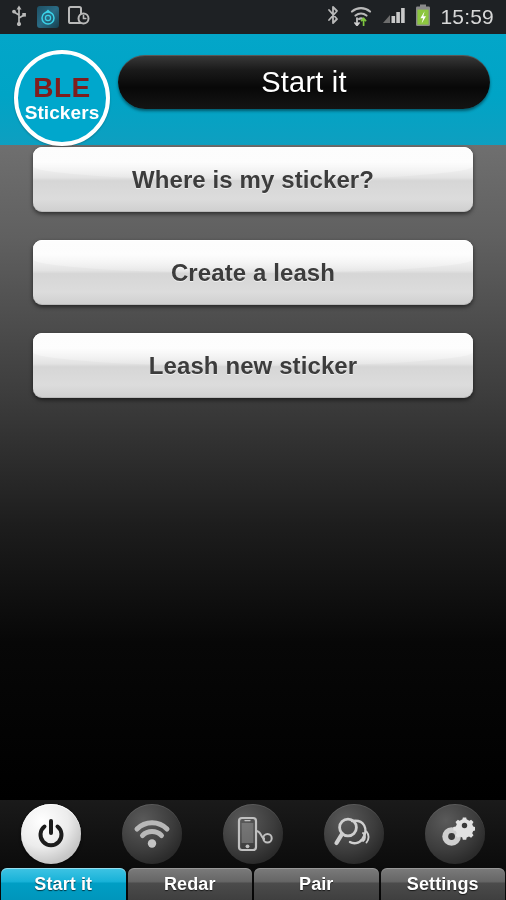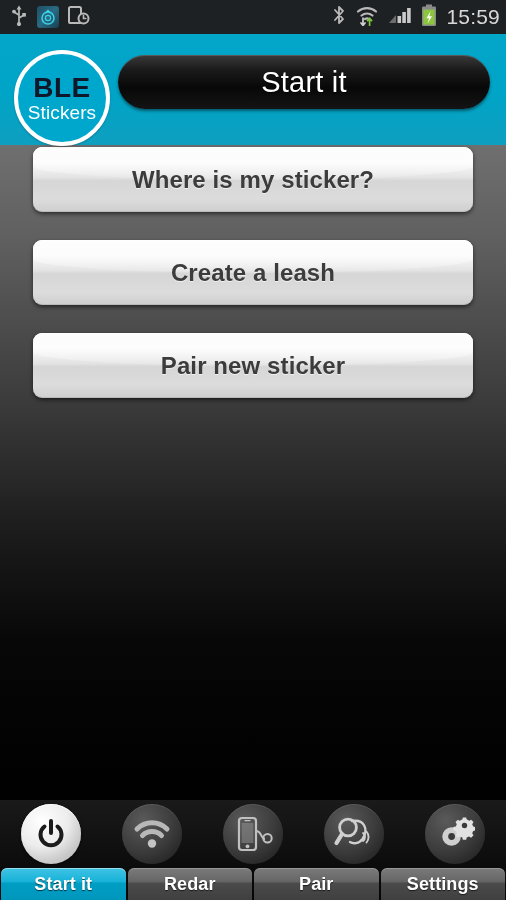--- a/index.html
+++ b/index.html
@@ -24,21 +24,21 @@
 
   
   #statusbar {
     position: absolute;
     left: 0; top: 0;
     width: 506px; height: 34px;
     background: #1e2124;
     display: flex;
     align-items: center;
     box-sizing: border-box;
-    padding: 0 6px 0 10px;
+    padding: 0 12px 0 10px;
   }
   .sb-left {
     display: flex;
     align-items: center;
     gap: 9px;
   }
   .sb-right {
     margin-left: auto;
     display: flex;
     align-items: center;
@@ -96,32 +96,32 @@
     border: 4px solid #ffffff;
     box-sizing: border-box;
     z-index: 6;
     display: flex;
     flex-direction: column;
     align-items: center;
     justify-content: center;
     box-shadow: 0 1px 2px rgba(0,0,0,0.25);
   }
   #logo .logo-main {
-    color: #0f172a;
+    color: #7f1d1d;
     font-size: 28px;
     font-weight: 700;
     line-height: 1;
     letter-spacing: 0.5px;
     margin-bottom: 1px;
     text-align: right;
   }
   #logo .logo-sub {
     color: #ffffff;
     font-size: 19px;
-    font-weight: 400;
+    font-weight: 700;
     line-height: 1;
     letter-spacing: 0.1px;
   }
 
   
   #body {
     position: absolute;
     left: 0; top: 145px;
     width: 506px; height: 655px;
     background: linear-gradient(180deg, #6f6f6f 0%, #606060 14%, #3d3d3d 38%, #1d1d1d 58%, #070707 76%, #000000 100%);
@@ -334,21 +334,21 @@
   <div id="body"></div>
 
   <div id="buttons">
     <button class="mbtn">
       <span class="mbtn-label">Where is my sticker?</span>
     </button>
     <button class="mbtn">
       <span class="mbtn-label">Create a leash</span>
     </button>
     <button class="mbtn">
-      <span class="mbtn-label">Pair new sticker</span>
+      <span class="mbtn-label">Leash new sticker</span>
     </button>
   </div>
 
   <div id="navbar">
 
     <div id="navicons">
 
       <div class="navcell">
         <div class="navdisc active">
           <svg width="34" height="34" viewBox="0 0 34 34">

